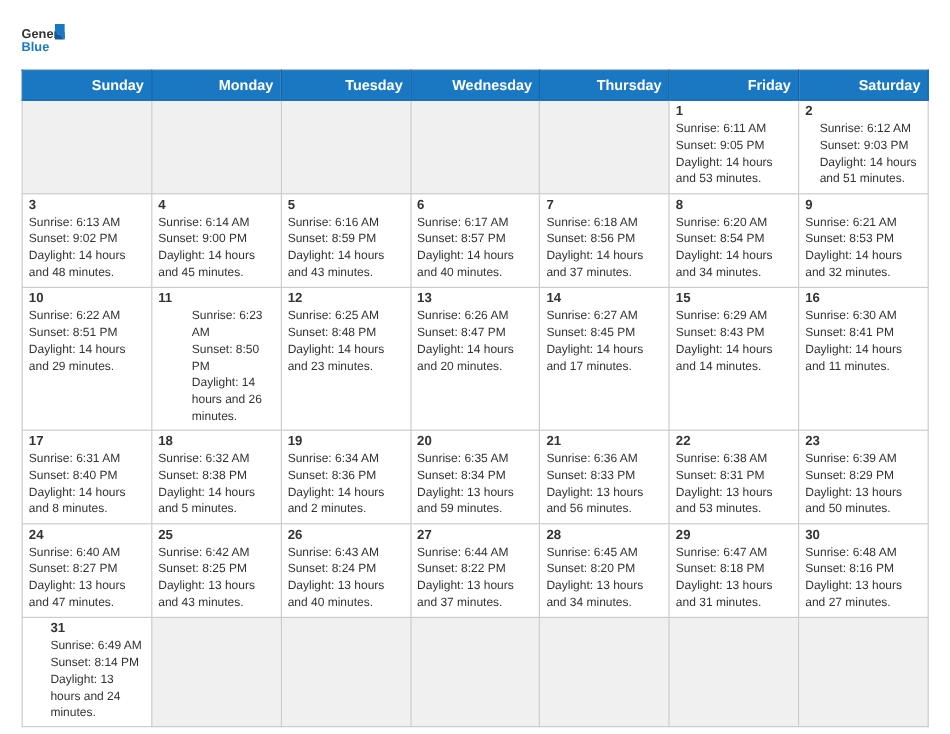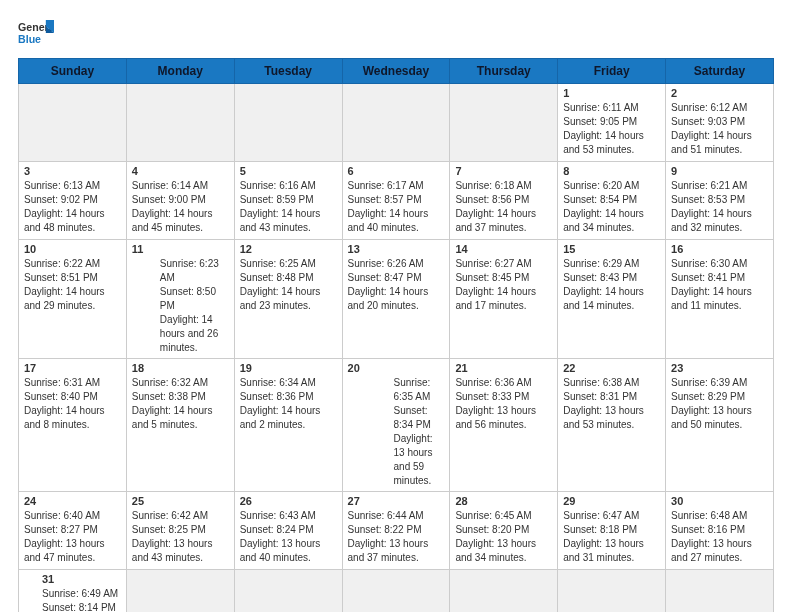--- a/index.html
+++ b/index.html
@@ -43,24 +43,24 @@
       font-weight: normal;
       color: #444;
     }
     .calendar {
       width: 100%;
       border-collapse: collapse;
       border: 1px solid #bbb;
     }
     .calendar th {
       background: #1a78c2;
-      color: #0f172a;
+      color: #ffffff;
       font-size: 12px;
       font-weight: bold;
-      text-align: center;
+      text-align: right;
       padding: 5px 6px;
       border: 1px solid #1565a8;
     }
     .calendar td {
       vertical-align: top;
       border: 1px solid #ccc;
       padding: 3px 5px;
       font-size: 9.5px;
       color: #333;
       width: calc(100% / 7);
@@ -128,21 +128,21 @@
           <td class="empty"></td>
           <td class="empty"></td>
           <td>
             <span class="day-num">1</span>
             <div class="day-info" style="white-space: pre-line;">Sunrise: 6:11 AM
 Sunset: 9:05 PM
 Daylight: 14 hours and 53 minutes.</div>
           </td>
           <td>
             <span class="day-num">2</span>
-            <div class="day-info" style="white-space: pre-line;">Sunrise: 6:12 AM
+            <div class="day-info" style="white-space: pre-line; margin-left: 12px;">Sunrise: 6:12 AM
 Sunset: 9:03 PM
 Daylight: 14 hours and 51 minutes.</div>
           </td>
         </tr>
         <tr class="week-row">
           <td>
             <span class="day-num">3</span>
             <div class="day-info" style="white-space: pre-line;">Sunrise: 6:13 AM
 Sunset: 9:02 PM
 Daylight: 14 hours and 48 minutes.</div>
@@ -242,21 +242,21 @@
 Daylight: 14 hours and 5 minutes.</div>
           </td>
           <td>
             <span class="day-num">19</span>
             <div class="day-info" style="white-space: pre-line;">Sunrise: 6:34 AM
 Sunset: 8:36 PM
 Daylight: 14 hours and 2 minutes.</div>
           </td>
           <td>
             <span class="day-num">20</span>
-            <div class="day-info" style="white-space: pre-line; margin-left: 46px;">Sunrise: 6:35 AM
+            <div class="day-info" style="white-space: pre-line;">Sunrise: 6:35 AM
 Sunset: 8:34 PM
 Daylight: 13 hours and 59 minutes.</div>
           </td>
           <td>
             <span class="day-num">21</span>
             <div class="day-info" style="white-space: pre-line;">Sunrise: 6:36 AM
 Sunset: 8:33 PM
 Daylight: 13 hours and 56 minutes.</div>
           </td>
           <td>

